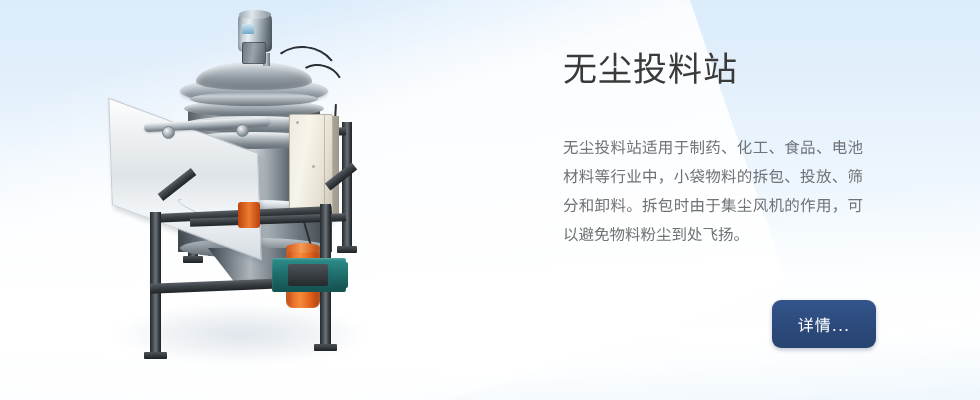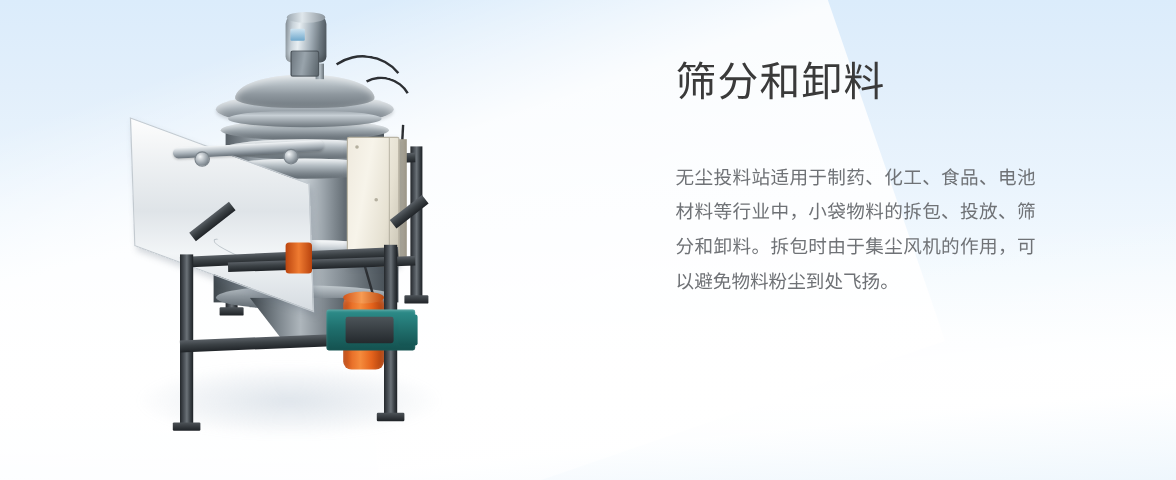--- a/index.html
+++ b/index.html
@@ -552,19 +552,20 @@
       <div class="drum"></div>
       <div class="drum-top"></div>
       <div class="bracket"></div>
       <div class="bracket-inner"></div>
       <div class="flange"></div>
     </div>
 
   </div>
 
   <div class="content">
-    <h1 class="title">筛分和卸料</h1>
+    <h1 class="title">无尘投料站</h1>
 
     <p class="desc">无尘投料站适用于制药、化工、食品、电池材料等行业中，小袋物料的拆包、投放、筛分和卸料。拆包时由于集尘风机的作用，可以避免物料粉尘到处飞扬。</p>
 
+    <button class="more-btn">详情...</button>
   </div>
 
 </div>
 
 </body></html>

